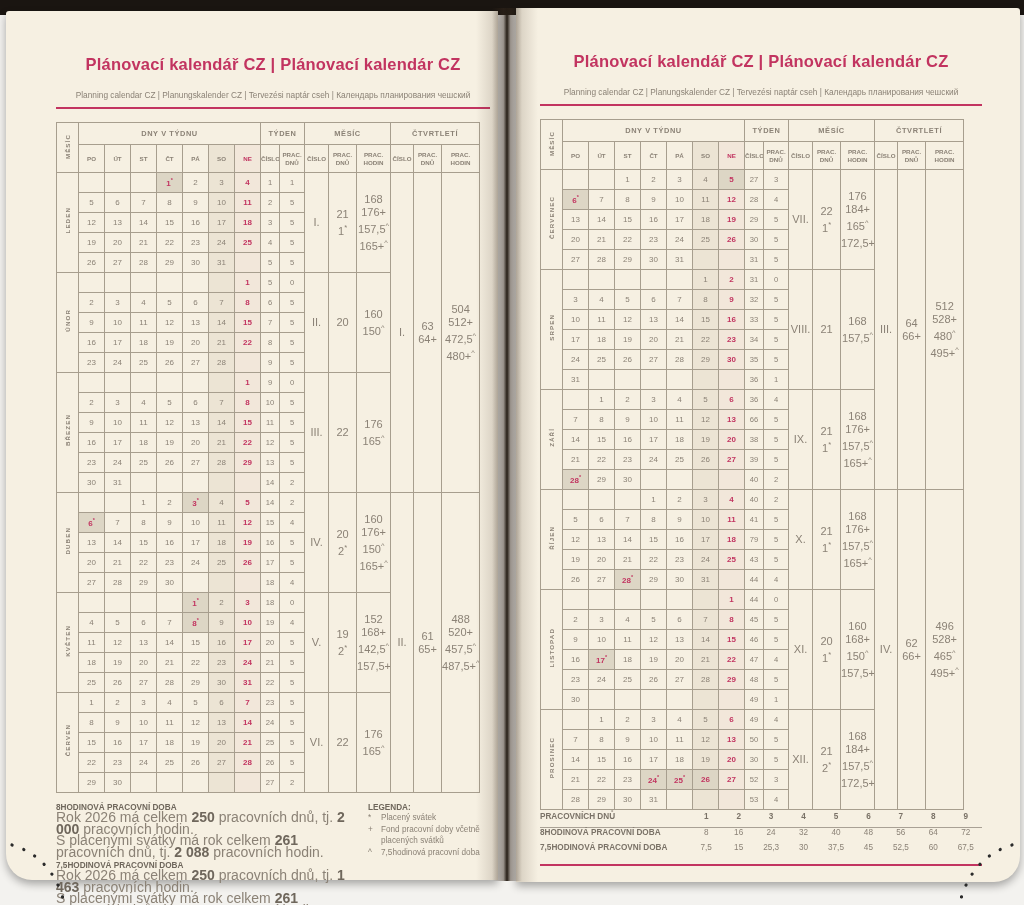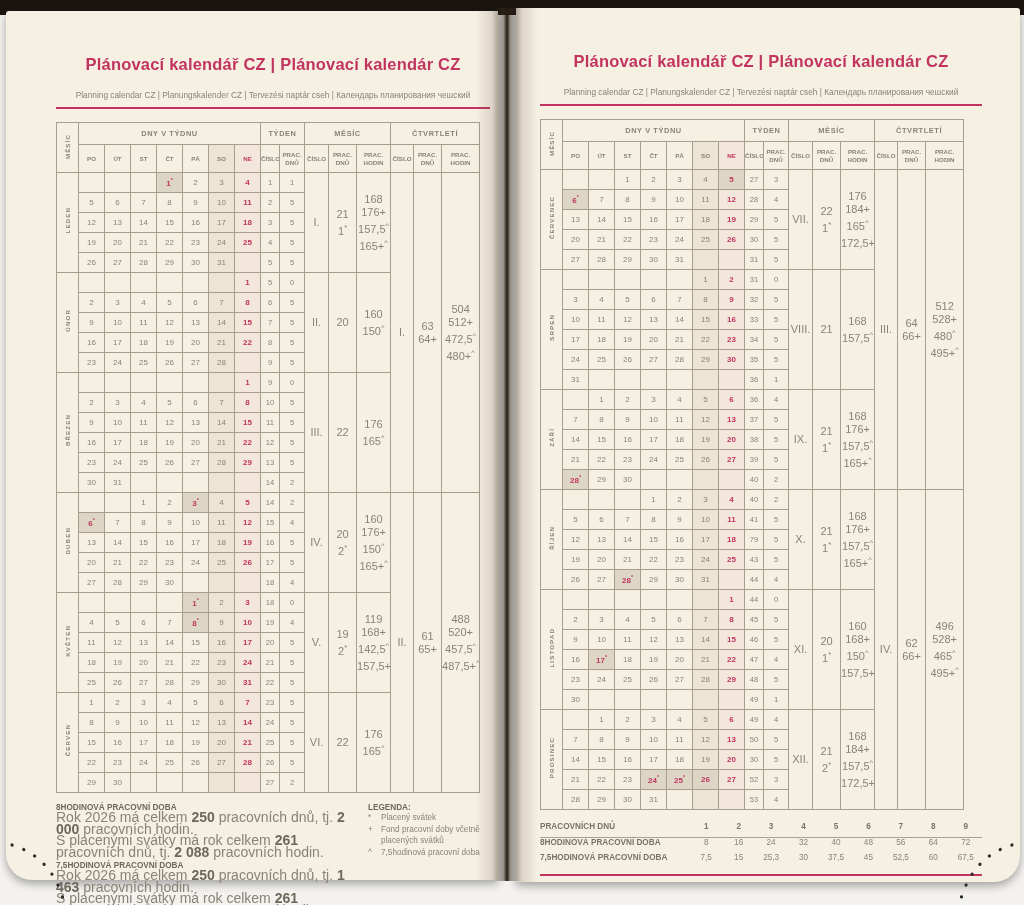--- a/index.html
+++ b/index.html
@@ -33,21 +33,21 @@
   sup{font-size:.68em}
   .fl{display:flex;margin-top:7px}
   .fl-text{flex:0 0 300px}
   .fl-legend{flex:1;padding-left:12px}
   .blk-title{font-size:8.2px;font-weight:bold;color:#6f675c;margin-top:3px}
   .blk-line{font-size:14px;color:#8b8276;line-height:11.5px}
   .blk-line b{color:#6f675c}
   .lg-row{display:flex;font-size:8.2px;color:#8b8276;line-height:11.5px}
   .lg-sym{flex:0 0 13px;color:#8b8276}
   .rule-bottom{height:2px;background:#c23460;margin-top:6px}
-  .fr{margin-top:12px}
+  .fr{margin-top:2px}
   .fr-row{display:flex;align-items:baseline;font-size:8.2px;color:#8b8276;height:15px}
   .fr-row.hd{font-weight:bold;color:#7a7267;border-bottom:1.6px solid #a9a195}
   .fr-label{flex:0 0 150px;text-align:left;font-weight:bold;color:#7a7267}
   .fr-cell{flex:1;text-align:center}
   .dots{position:absolute;left:0;top:0;width:1024px;height:905px;z-index:12;pointer-events:none}
 </style>
 </head>
 <body>
 
 <div class="top-edge"></div>
@@ -407,21 +407,21 @@
               <td class="dc c-so">2</td>
               <td class="dc c-ne">3</td>
               <td class="wk">18</td>
               <td class="wk">0</td>
               <td class="sum" rowspan="5">V.</td>
               <td class="sum" rowspan="5">
                 <div>19</div>
                 <div>2<sup>*</sup></div>
               </td>
               <td class="sum" rowspan="5">
-                <div>119</div>
+                <div>152</div>
                 <div>168+</div>
                 <div>142,5<sup>^</sup></div>
                 <div>157,5+<sup>^</sup></div>
               </td>
             </tr>
             <tr>
               <td class="dc ">4</td>
               <td class="dc ">5</td>
               <td class="dc ">6</td>
               <td class="dc ">7</td>
@@ -789,21 +789,21 @@
               </td>
             </tr>
             <tr>
               <td class="dc ">7</td>
               <td class="dc ">8</td>
               <td class="dc ">9</td>
               <td class="dc ">10</td>
               <td class="dc ">11</td>
               <td class="dc c-so">12</td>
               <td class="dc c-ne">13</td>
-              <td class="wk">37</td>
+              <td class="wk">66</td>
               <td class="wk">5</td>
             </tr>
             <tr>
               <td class="dc ">14</td>
               <td class="dc ">15</td>
               <td class="dc ">16</td>
               <td class="dc ">17</td>
               <td class="dc ">18</td>
               <td class="dc c-so">19</td>
               <td class="dc c-ne">20</td>

